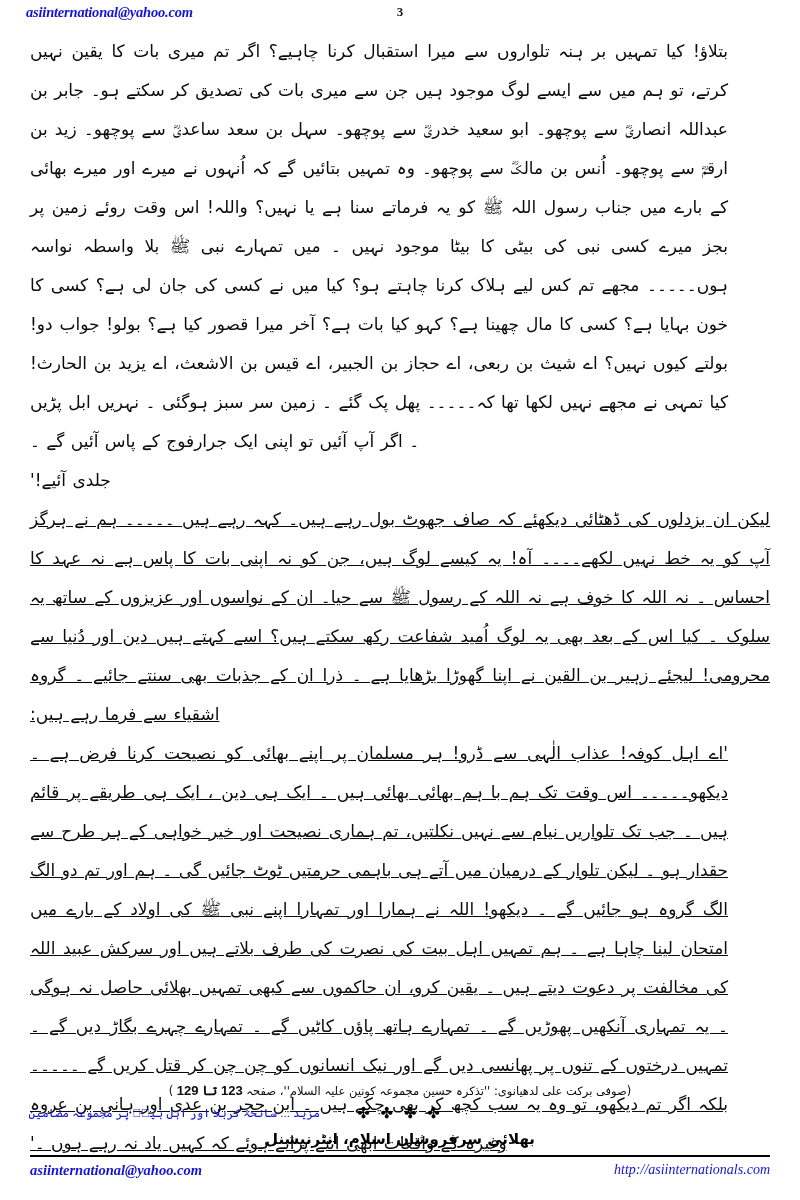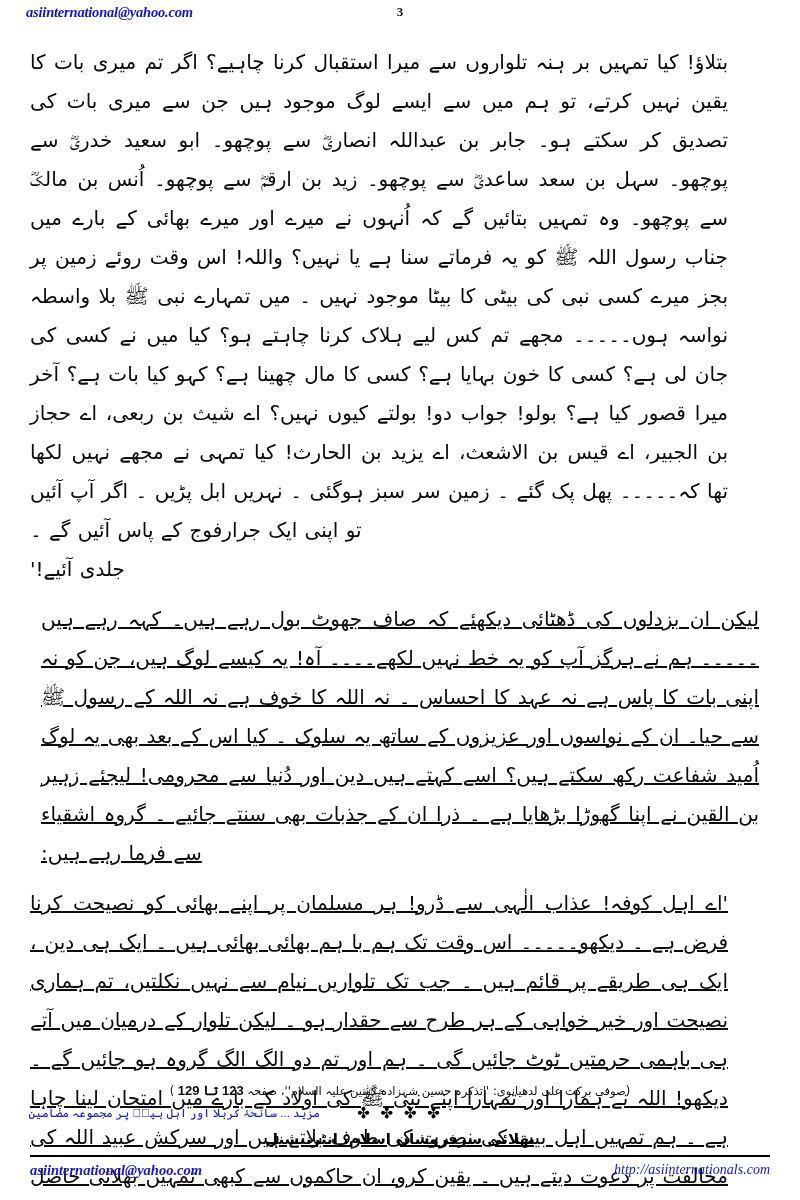--- a/index.html
+++ b/index.html
@@ -55,25 +55,25 @@
     position: absolute;
     top: 32px;
     left: 30px;
     width: 740px;
     direction: rtl;
     text-align: justify;
   }
   .para {
     font-family: "DejaVu Sans", "Liberation Sans", sans-serif;
     color: #0b0b0b;
-    font-size: 20px;
+    font-size: 17px;
     line-height: 39px;
     text-align: justify;
     text-align-last: left;
-    margin: 11px;
+    margin: 0;
     word-spacing: 1px;
   }
   .para.indent {
     margin-right: 42px;
     margin-left: 0px;
   }
   .para + .para {
     margin-top: 0px;
     text-decoration: underline;
   }
@@ -196,21 +196,21 @@
     <p class="para indent">
       <span>'اے اہل کوفہ! عذاب الٰہی سے ڈرو!  ہر مسلمان پر اپنے بھائی کو نصیحت کرنا فرض ہے ۔ دیکھو۔۔۔۔۔  اس وقت تک ہم با ہم بھائی بھائی ہیں ۔ ایک ہی دین ، ایک ہی طریقے پر قائم ہیں ۔ جب تک تلواریں نیام سے نہیں نکلتیں، تم ہماری نصیحت اور خیر خواہی کے ہر طرح سے حقدار ہو ۔ لیکن تلوار کے درمیان میں آتے ہی باہمی حرمتیں ٹوٹ جائیں گی ۔ ہم اور تم دو الگ الگ گروہ ہو جائیں گے ۔ دیکھو! اللہ نے ہمارا اور تمہارا اپنے نبی ﷺ کی اولاد کے بارے میں امتحان لینا چاہا ہے ۔ ہم تمہیں اہل بیت کی نصرت کی طرف بلاتے ہیں اور سرکش عبید اللہ کی مخالفت پر دعوت دیتے ہیں ۔ یقین کرو،  ان حاکموں سے کبھی تمہیں بھلائی حاصل نہ ہوگی ۔ یہ تمہاری آنکھیں پھوڑیں گے ۔ تمہارے ہاتھ پاؤں کاٹیں گے ۔ تمہارے چہرے بگاڑ دیں گے ۔ تمہیں درختوں کے تنوں پر پھانسی دیں گے اور نیک انسانوں کو چن چن کر قتل کریں گے ۔۔۔۔۔ بلکہ اگر تم دیکھو،  تو وہ یہ سب کچھ کر بھی چکے ہیں ۔ ابن حجر بن عدی اور ہانی بن عروہ وغیرہ کے واقعات ابھی اتنے پرانے ہوئے کہ کہیں یاد نہ رہے ہوں ۔'</span>
     </p>
 
 
   </div>
 
   <div class="footer">
 
     <div class="citation">
-      <span>(صوفی برکت علی لدھیانوی: ''تذکرہ حسین شہزادہ کونین علیہ السلام''، صفحہ </span><span class="pages">123 تا 129</span><span> )</span>
+      <span>(صوفی برکت علی لدھیانوی: ''تذکرہ حسین مجموعہ کونین علیہ السلام''، صفحہ </span><span class="pages">123 تا 129</span><span> )</span>
     </div>
 
     <div class="more-row">
       <div class="ornaments">✤ ✤ ✤ ✤</div>
       <div class="more-text">مزید ... سانحۂ کربلا اور اہل بیتؑ پر مجموعہ مضامین</div>
     </div>
 
     <div class="org-name">بھلائی سرفروشان اسلام، انٹرنیشنل</div>
 
     <div class="divider"></div>

